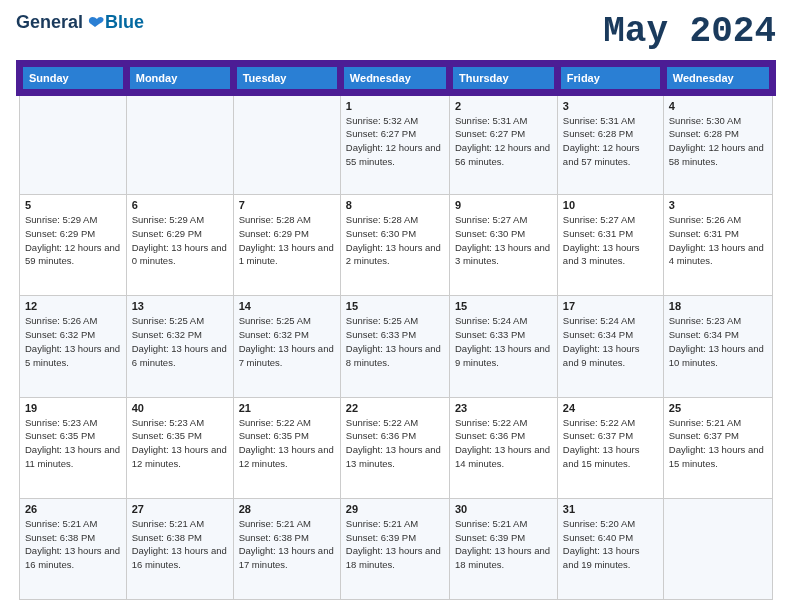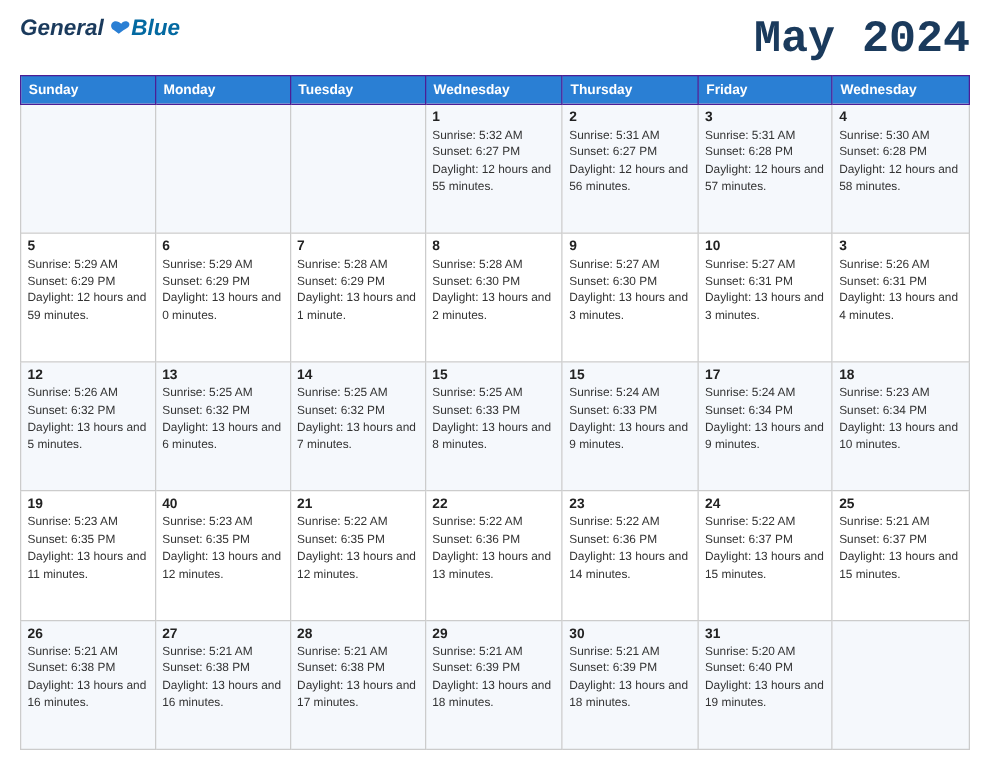--- a/index.html
+++ b/index.html
@@ -20,21 +20,20 @@
     .header {
       display: flex;
       justify-content: space-between;
       align-items: flex-start;
       margin-bottom: 8px;
     }
     .logo {
       display: flex;
       flex-direction: column;
       align-items: center;
-      font-style: italic;
     }
     .logo-text {
       display: flex;
       align-items: center;
       font-size: 18px;
       font-weight: bold;
       color: #1a3a5c;
     }
     .logo-general { color: #1a3a5c; }
     .logo-blue { color: #0369a1; }
@@ -64,21 +63,21 @@
       flex: 1;
       font-size: 10px;
     }
     .calendar-table thead tr th {
       background-color: #2a7fd4;
       color: #fff;
       text-align: left;
       padding: 5px 6px;
       font-size: 11px;
       font-weight: bold;
-      border: 1px solid #4c1d95;
+      border: 7px solid #4c1d95;
     }
     .calendar-table tbody tr td {
       border: 1px solid #ccc;
       vertical-align: top;
       padding: 4px 5px;
       width: 113px;
       height: 80px;
       background: #fff;
     }
     .calendar-table tbody tr:nth-child(odd) td {

